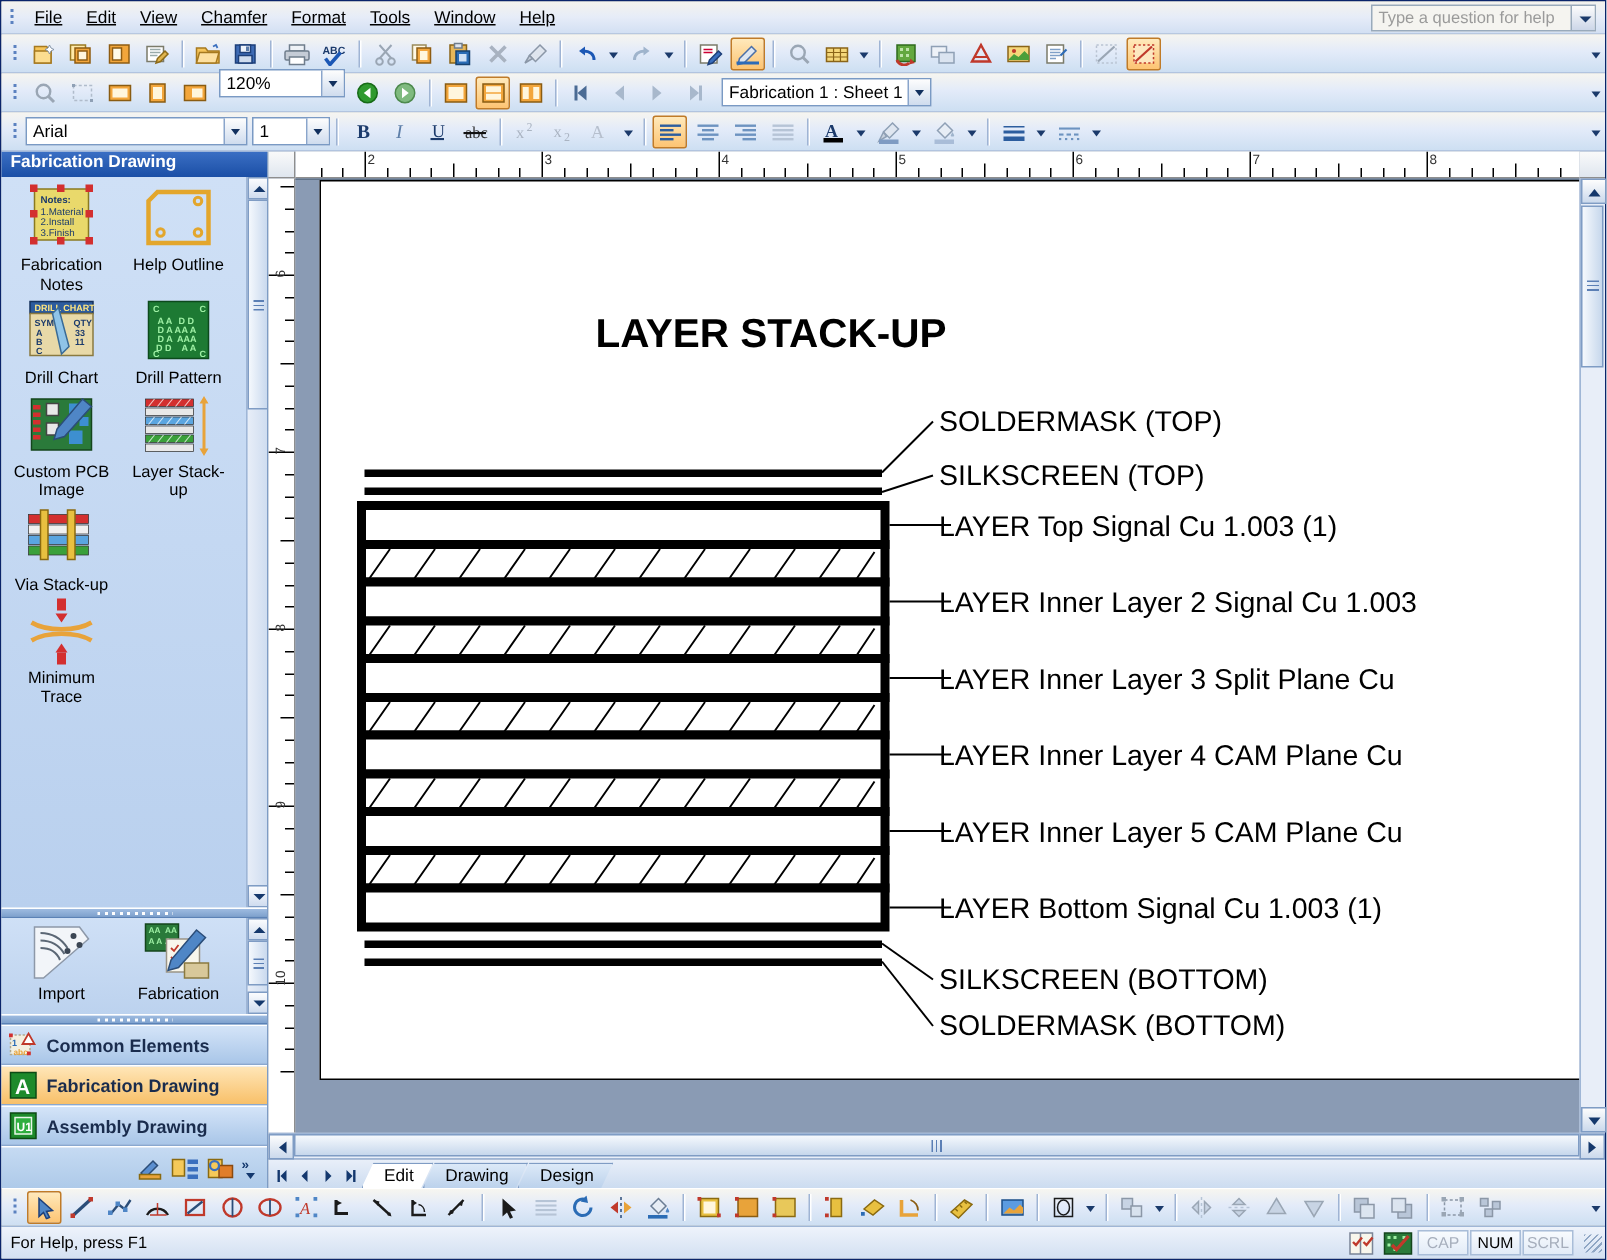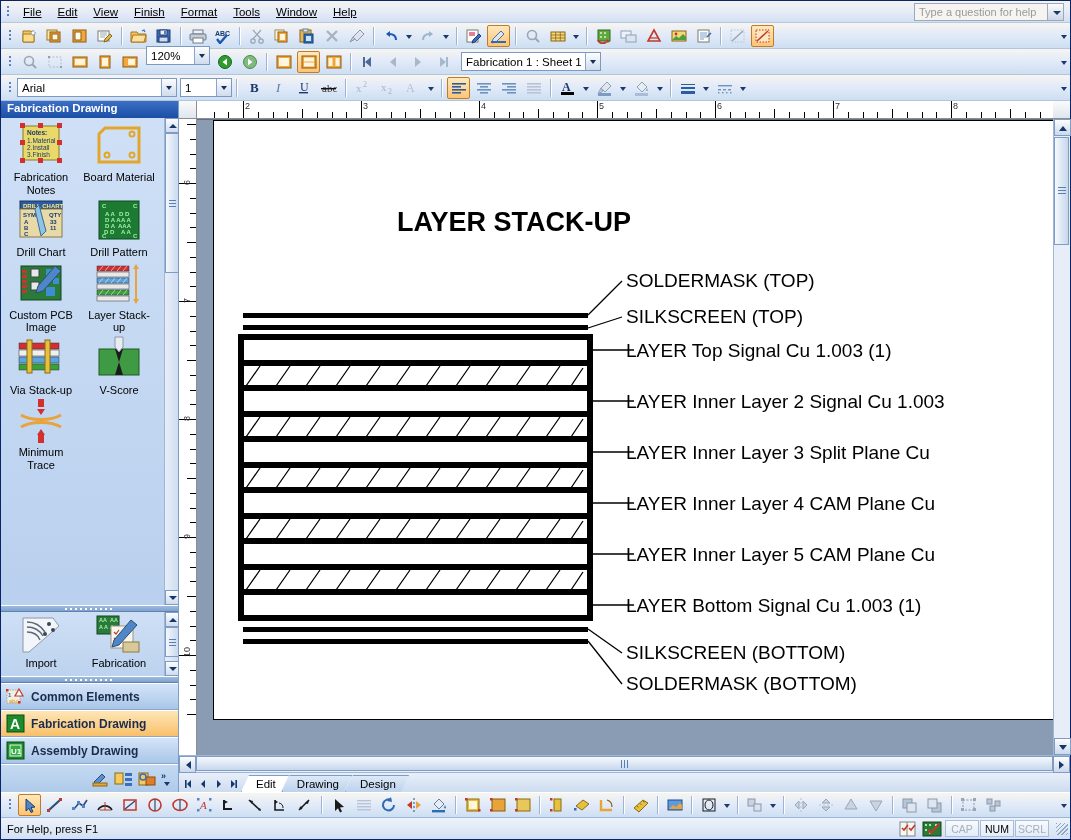--- a/index.html
+++ b/index.html
@@ -191,21 +191,21 @@
 <body>
 
 <div class="app">
 
 
   <div class="menubar">
     <div class="gripdots"></div>
     <div class="menuitem"><u>File</u></div>
     <div class="menuitem"><u>Edit</u></div>
     <div class="menuitem"><u>View</u></div>
-    <div class="menuitem"><u>Finish</u></div>
+    <div class="menuitem"><u>Chamfer</u></div>
     <div class="menuitem"><u>Format</u></div>
     <div class="menuitem"><u>Tools</u></div>
     <div class="menuitem"><u>Window</u></div>
     <div class="menuitem"><u>Help</u></div>
     <div class="askbox">
       <span>Type a question for help</span>
       <div class="arr"></div>
     </div>
   </div>
 
@@ -441,21 +441,21 @@
           <rect x="6" y="4" width="6" height="8" fill="#fff6dd"></rect>
         </svg>
       </div>
     <div class="tbtn">
       <svg width="18" height="16" viewBox="0 0 18 16">
           <rect x="2" y="3" width="14" height="10" fill="#f3a63c" stroke="#8a5c12"></rect>
           <rect x="7" y="5" width="7" height="6" fill="#fff6dd"></rect>
         </svg>
       </div>
 
-    <div class="combo" style="width:64px; margin:0 2px 12px 4px;">
+    <div class="combo" style="width:84px; margin:0 2px 12px 4px;">
       <span>120%</span>
       <div class="cbtn"></div>
     </div>
 
     <div class="tbtn">
       <svg width="18" height="16" viewBox="0 0 18 16">
           <circle cx="9" cy="8" r="6.5" fill="#2f9a2f" stroke="#176b17"></circle>
           <path d="M11 4.5L6.5 8l4.5 3.5z" fill="#fff"></path>
         </svg>
       </div>
@@ -517,21 +517,21 @@
     <div class="combo" style="width:140px; margin-left:6px;">
       <span>Fabrication 1 : Sheet 1</span>
       <div class="cbtn"></div>
     </div>
     <div style="flex:1"></div>
     <div class="dropcar"></div>
   </div>
 
   <div class="tbrow">
     <div class="gripdots"></div>
-    <div class="combo" style="width:160px; margin-right:3px;text-align:right;">
+    <div class="combo" style="width:148px; margin-right:3px;text-align:right;">
       <span>Arial</span>
       <div class="cbtn"></div>
     </div>
     <div class="combo" style="width:52px;">
       <span>1</span>
       <div class="cbtn"></div>
     </div>
 
     <div class="tbsep"></div>
 
@@ -712,21 +712,21 @@
             </div>
             <div class="gitem">
               <div class="gico">
                 <svg width="56" height="48" viewBox="0 0 56 48">
                   <path d="M8 12l6-6h34v34H8z" fill="none" stroke="#e3a62c" stroke-width="3"></path>
                   <circle cx="41" cy="12" r="2.5" fill="none" stroke="#e3a62c" stroke-width="2"></circle>
                   <circle cx="41" cy="33" r="2.5" fill="none" stroke="#e3a62c" stroke-width="2"></circle>
                   <circle cx="16" cy="33" r="2.5" fill="none" stroke="#e3a62c" stroke-width="2"></circle>
                 </svg>
               </div>
-              <div class="glbl">Board Material</div>
+              <div class="glbl">Help Outline</div>
             </div>
           </div>
 
           <div class="grow">
             <div class="gitem">
               <div class="gico">
                 <svg width="56" height="48" viewBox="0 0 56 48">
                   <rect x="7" y="4" width="42" height="8" fill="#2d5c9e" stroke="#16325c"></rect>
                   <text x="10" y="10.5" font-size="6" font-family="Liberation Sans" fill="#ffe680" font-weight="bold">DRILL CHART</text>
                   <rect x="7" y="12" width="42" height="28" fill="#e8d9a8" stroke="#8a7a40"></rect>
@@ -826,31 +826,20 @@
                     <rect x="6" y="8" width="40" height="6" fill="#d32f2f"></rect>
                     <rect x="6" y="15" width="40" height="6" fill="#f0f0f0"></rect>
                     <rect x="6" y="22" width="40" height="6" fill="#5aa5e0"></rect>
                     <rect x="6" y="29" width="40" height="6" fill="#3aa03a"></rect>
                   </g>
                   <rect x="14" y="5" width="5" height="33" fill="#e8c040" stroke="#8a6a10"></rect>
                   <rect x="32" y="5" width="5" height="33" fill="#e8c040" stroke="#8a6a10"></rect>
                 </svg>
               </div>
               <div class="glbl">Via Stack-up</div>
-            </div>
-            <div class="gitem">
-              <div class="gico">
-                <svg width="56" height="48" viewBox="0 0 56 48">
-                  <rect x="8" y="14" width="40" height="26" fill="#3f9b43" stroke="#1d5a20"></rect>
-                  <path d="M24 14l4 13 4-13z" fill="#1b1b1b"></path>
-                  <path d="M24 40l4-13 4 13z" fill="#1b1b1b"></path>
-                  <path d="M24 2h8v10l-4 5-4-5z" fill="#e8edf3" stroke="#8d98a8"></path>
-                </svg>
-              </div>
-              <div class="glbl">V-Score</div>
             </div>
           </div>
 
           <div class="grow">
             <div class="gitem">
               <div class="gico">
                 <svg width="56" height="48" viewBox="0 0 56 48">
                   <path d="M8 18c10 6 30 6 40 0" stroke="#e8a33a" stroke-width="3" fill="none"></path>
                   <path d="M8 30c10-6 30-6 40 0" stroke="#e8a33a" stroke-width="3" fill="none"></path>
                   <path d="M28 2v10M24 12h8l-4 6z" fill="#d32f2f" stroke="none"></path>

